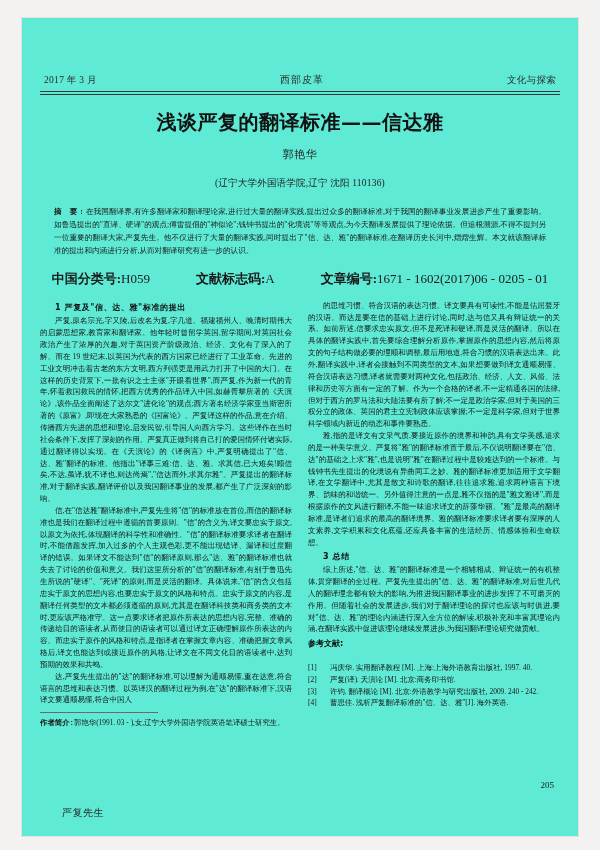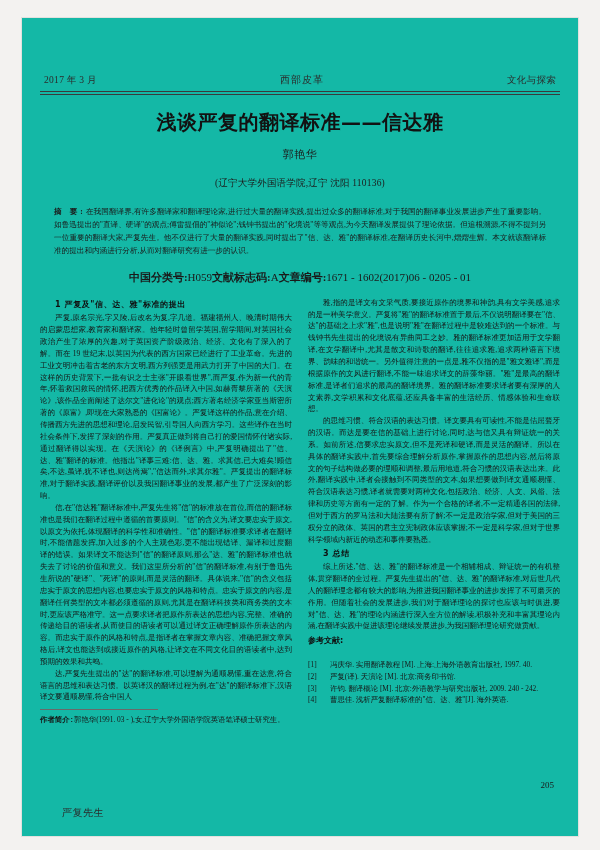--- a/index.html
+++ b/index.html
@@ -17,21 +17,21 @@
     background: #f3f2f0;
     overflow: hidden;
     box-sizing: border-box;
   }
   .paper {
     position: absolute;
     left: 22px;
     top: 18px;
     right: 22px;
     bottom: 14px;
-    background: #14b8a6;
+    background: #5eead4;
     box-shadow: 0 0 0 1px #e2e1de;
   }
   .inner {
     position: absolute;
     left: 18px;
     right: 18px;
     top: 20px;
     bottom: 10px;
   }
 
@@ -91,22 +91,23 @@
   .keywords {
     margin: 7px 14px 0 14px;
     font-size: 7.6px;
     color: #1a1a1a;
   }
   .keywords .lead { font-weight: 700; }
 
   .classline {
     display: flex;
     justify-content: center;
+    gap: 46px;
     margin-top: 13px;
-    font-size: 11px;
+    font-size: 13px;
     color: #1a1a1a;
   }
   .classline .lead { font-weight: 700; }
 
   
   .columns {
     display: flex;
     margin-top: 12px;
     gap: 16px;
     position: relative;
@@ -211,22 +212,22 @@
           <p>信,在"信达雅"翻译标准中,严复先生将"信"的标准放在首位,而信的翻译标准也是我们在翻译过程中遵循的首要原则。"信"的含义为,译文要忠实于原文,以原文为依托,体现翻译的科学性和准确性。"信"的翻译标准要求译者在翻译时,不能借题发挥,加入过多的个人主观色彩,更不能出现错译、漏译和过度翻译的错误。如果译文不能达到"信"的翻译原则,那么"达、雅"的翻译标准也就失去了讨论的价值和意义。我们这里所分析的"信"的翻译标准,有别于鲁迅先生所说的"硬译"、"死译"的原则,而是灵活的翻译。具体说来,"信"的含义包括忠实于原文的思想内容,也要忠实于原文的风格和特点。忠实于原文的内容,是翻译任何类型的文本都必须遵循的原则,尤其是在翻译科技类和商务类的文本时,更应该严格准守。这一点要求译者把原作所表达的思想内容,完整、准确的传递给目的语读者,从而使目的语读者可以通过译文正确理解原作所表达的内容。而忠实于原作的风格和特点,是指译者在掌握文章内容、准确把握文章风格后,译文也能达到或接近原作的风格,让译文在不同文化目的语读者中,达到预期的效果和共鸣。</p>
           <p>达,严复先生提出的"达"的翻译标准,可以理解为通顺易懂,重在达意,符合语言的思维和表达习惯。以英译汉的翻译过程为例,在"达"的翻译标准下,汉语译文要通顺易懂,符合中国人</p>
 
           <div class="footnote-rule"></div>
           <div class="footnote">
             <span class="lead">作者简介:</span><span>郭艳华(1991. 03 - ),女,辽宁大学外国语学院英语笔译硕士研究生。</span>
           </div>
         </div>
 
         <div class="col">
+          <p>的思维习惯、符合汉语的表达习惯。译文要具有可读性,不能是佶屈聱牙的汉语。而达是要在信的基础上进行讨论,同时,达与信又具有辩证统一的关系。如前所述,信要求忠实原文,但不是死译和硬译,而是灵活的翻译。所以在具体的翻译实践中,首先要综合理解分析原作,掌握原作的思想内容,然后将原文的句子结构做必要的理顺和调整,最后用地道,符合习惯的汉语表达出来。此外,翻译实践中,译者会接触到不同类型的文本,如果想要做到译文通顺易懂、符合汉语表达习惯,译者就需要对两种文化,包括政治、经济、人文、风俗、法律和历史等方面有一定的了解。作为一个合格的译者,不一定精通各国的法律,但对于西方的罗马法和大陆法要有所了解;不一定是政治学家,但对于美国的三权分立的政体、英国的君主立宪制政体应该掌握;不一定是科学家,但对于世界科学领域内新近的动态和事件要熟悉。</p>
           <p>雅,指的是译文有文采气质,要接近原作的境界和神韵,具有文学美感,追求的是一种美学意义。严复将"雅"的翻译标准置于最后,不仅说明翻译要在"信、达"的基础之上求"雅",也是说明"雅"在翻译过程中是较难达到的一个标准。与钱钟书先生提出的化境说有异曲同工之妙。雅的翻译标准更加适用于文学翻译,在文学翻译中,尤其是散文和诗歌的翻译,往往追求雅,追求两种语言下境界、韵味的和谐统一。另外值得注意的一点是,雅不仅指的是"雅文雅译",而是根据原作的文风进行翻译,不能一味追求译文的辞藻华丽。"雅"是最高的翻译标准,是译者们追求的最高的翻译境界。雅的翻译标准要求译者要有深厚的人文素养,文学积累和文化底蕴,还应具备丰富的生活经历、情感体验和生命联想。</p>
-          <p>的思维习惯、符合汉语的表达习惯。译文要具有可读性,不能是佶屈聱牙的汉语。而达是要在信的基础上进行讨论,同时,达与信又具有辩证统一的关系。如前所述,信要求忠实原文,但不是死译和硬译,而是灵活的翻译。所以在具体的翻译实践中,首先要综合理解分析原作,掌握原作的思想内容,然后将原文的句子结构做必要的理顺和调整,最后用地道,符合习惯的汉语表达出来。此外,翻译实践中,译者会接触到不同类型的文本,如果想要做到译文通顺易懂、符合汉语表达习惯,译者就需要对两种文化,包括政治、经济、人文、风俗、法律和历史等方面有一定的了解。作为一个合格的译者,不一定精通各国的法律,但对于西方的罗马法和大陆法要有所了解;不一定是政治学家,但对于美国的三权分立的政体、英国的君主立宪制政体应该掌握;不一定是科学家,但对于世界科学领域内新近的动态和事件要熟悉。</p>
           <h3 class="sec">3  总结</h3>
           <p>综上所述,"信、达、雅"的翻译标准是一个相辅相成、辩证统一的有机整体,贯穿翻译的全过程。严复先生提出的"信、达、雅"的翻译标准,对后世几代人的翻译理念都有较大的影响,为推进我国翻译事业的进步发挥了不可磨灭的作用。但随着社会的发展进步,我们对于翻译理论的探讨也应该与时俱进,要对"信、达、雅"的理论内涵进行深入全方位的解读,积极补充和丰富其理论内涵,在翻译实践中促进该理论继续发展进步,为我国翻译理论研究做贡献。</p>
 
           <div class="refs-title">参考文献:</div>
           <div>
             <div class="ref-item">
               <span class="ref-num">[1]</span>
               <span class="ref-text">冯庆华. 实用翻译教程 [M]. 上海:上海外语教育出版社, 1997. 40.</span>
             </div>
             <div class="ref-item">

